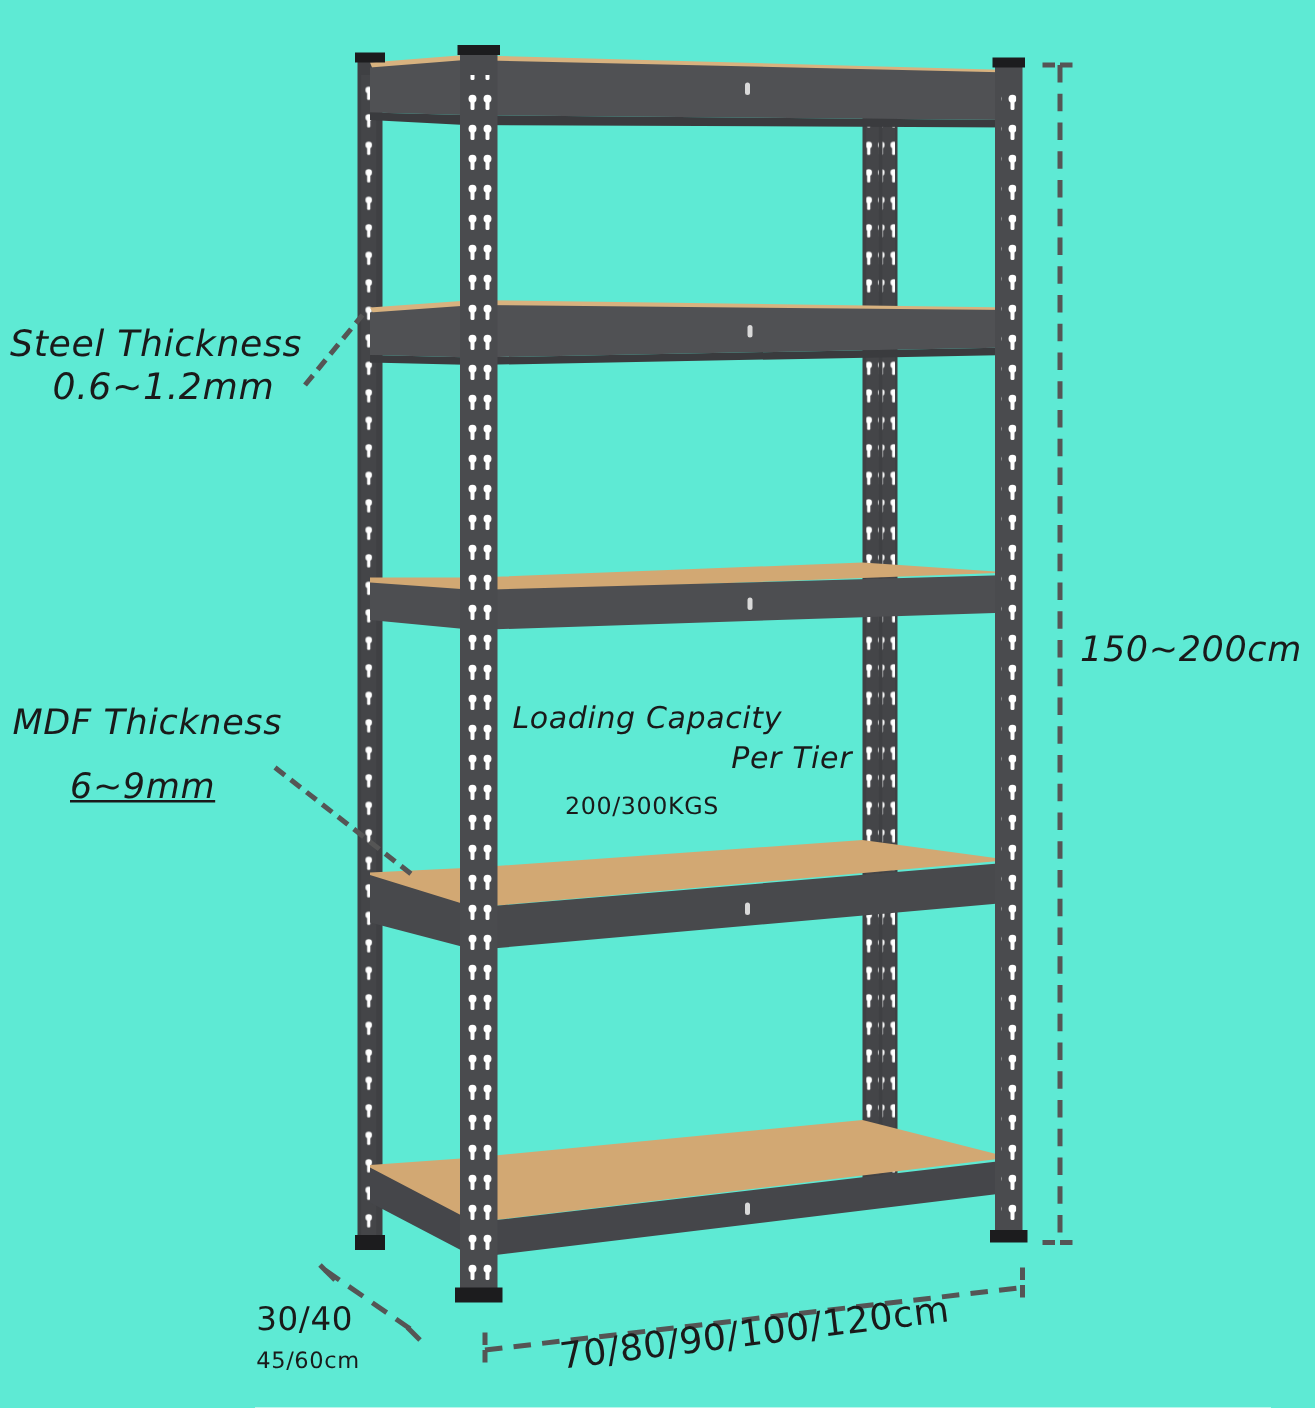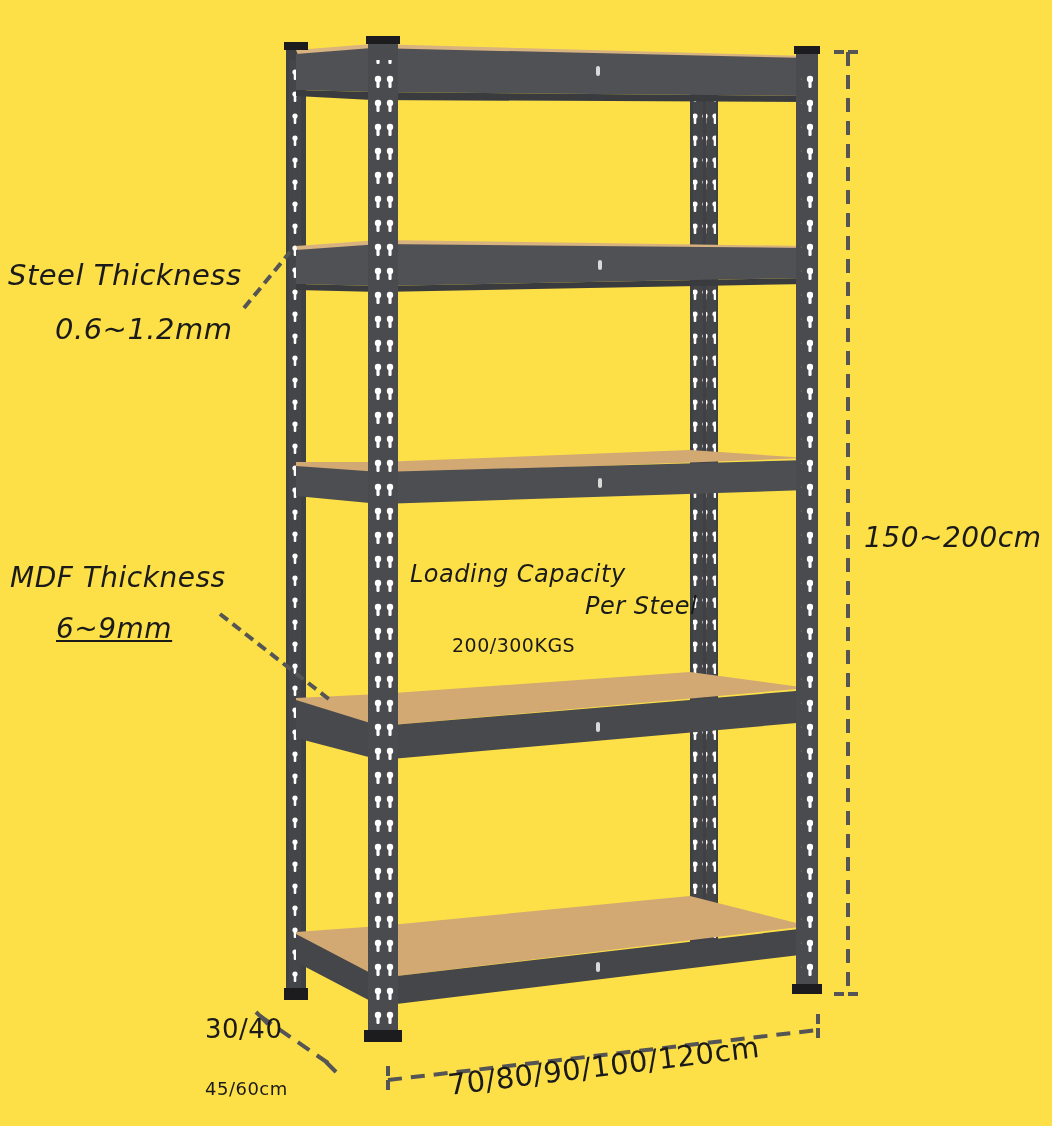--- a/index.html
+++ b/index.html
@@ -4,48 +4,48 @@
   <style>
     html, body {
       margin: 0;
       padding: 0;
       background: #ffffff;
     }
     .canvas {
       position: relative;
       width: 1052px;
       height: 1126px;
-      background: #fde047;
+      background: #5eead4;
       overflow: hidden;
       font-family: "DejaVu Sans", "Liberation Sans", sans-serif;
     }
     .diagram-svg {
       position: absolute;
       left: 0;
       top: 0;
       width: 1052px;
       height: 1126px;
     }
     .label {
       position: absolute;
       color: #1a1a1a;
       font-style: italic;
       font-weight: normal;
       white-space: nowrap;
       letter-spacing: 0.5px;
     }
     .lbl-steel-title { left: 8px; top: 258px; font-size: 29px; }
-    .lbl-steel-value { left: 42px; top: 312px; font-size: 29px; margin-left: 13px; }
+    .lbl-steel-value { left: 42px; top: 292px; font-size: 29px; }
     .lbl-mdf-title { left: 10px; top: 561px; font-size: 28px; }
     .lbl-mdf-value { left: 56px; top: 612px; font-size: 28px; text-decoration: underline; }
     .lbl-load-title { left: 410px; top: 560px; font-size: 24px; }
     .lbl-load-sub { left: 585px; top: 592px; font-size: 24px; }
     .lbl-load-value { left: 452px; top: 634px; font-size: 19px; font-style: normal; }
-    .lbl-height { left: 864px; top: 521px; font-size: 28px; }
-    .lbl-depth-1 { left: 205px; top: 1014px; font-size: 26px; font-style: normal; }
+    .lbl-height { left: 864px; top: 503px; font-size: 28px; }
+    .lbl-depth-1 { left: 205px; top: 1041px; font-size: 26px; font-style: normal; }
     .lbl-depth-2 { left: 205px; top: 1078px; font-size: 18px; font-style: normal; }
     .lbl-width {
       left: 450px; top: 1068px; font-size: 29px; font-style: normal;
       transform: rotate(-7deg);
       transform-origin: left bottom;
     }
   </style>
 </head>
 <body>
 
@@ -145,21 +145,21 @@
     </g>
   </svg>
 
   <div class="label lbl-steel-title">Steel Thickness</div>
   <div class="label lbl-steel-value">0.6~1.2mm</div>
 
   <div class="label lbl-mdf-title">MDF Thickness</div>
   <div class="label lbl-mdf-value">6~9mm</div>
 
   <div class="label lbl-load-title">Loading Capacity</div>
-  <div class="label lbl-load-sub">Per Steel</div>
+  <div class="label lbl-load-sub">Per Tier</div>
   <div class="label lbl-load-value">200/300KGS</div>
 
   <div class="label lbl-height">150~200cm</div>
 
   <div class="label lbl-depth-1">30/40</div>
   <div class="label lbl-depth-2">45/60cm</div>
 
   <div class="label lbl-width">70/80/90/100/120cm</div>
 
 </div>

